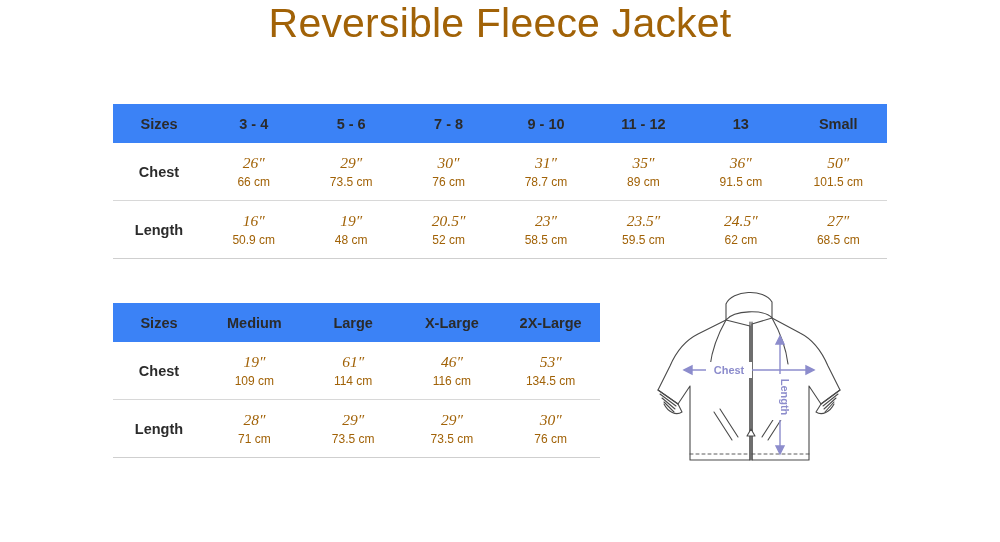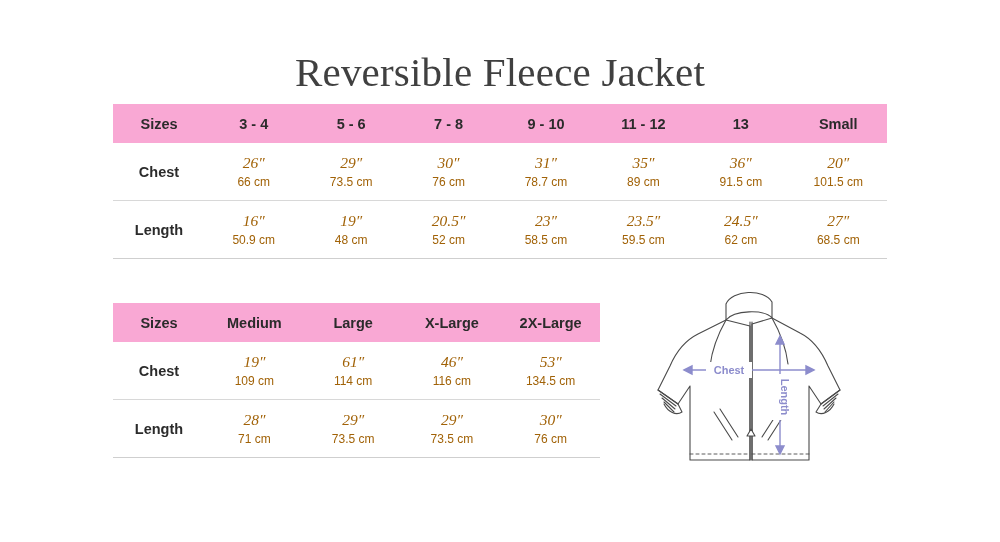--- a/index.html
+++ b/index.html
@@ -17,39 +17,38 @@
   .page {
     position: relative;
     width: 1000px;
     height: 542px;
   }
   .title {
     text-align: center;
     font-size: 41px;
     font-weight: 400;
     letter-spacing: 0.2px;
-    color: #404040;
+    color: #a16207;
     margin: 0;
-    padding-top: 48px;
-    font-family: Liberation Serif, serif;
+    font-family: Liberation Sans, sans-serif;
   }
 
   
   table.size-table {
     border-collapse: collapse;
     font-size: 14.5px;
   }
   table.size-table th,
   table.size-table td {
     padding: 0;
     text-align: center;
     vertical-align: middle;
   }
   .hdr-row th {
-    background: #f9a8d4;
+    background: #3b82f6;
     height: 39px;
     font-weight: bold;
     font-size: 14.5px;
     color: #2b2b2b;
   }
   .hdr-row th.rowlabel {
     text-align: center;
   }
   .body-row td {
     height: 57px;
@@ -162,21 +161,21 @@
           <td><span class="meas">
             <span class="inches">31″</span>
             <span class="cm">78.7 cm</span></span></td>
           <td><span class="meas">
             <span class="inches">35″</span>
             <span class="cm">89 cm</span></span></td>
           <td><span class="meas">
             <span class="inches">36″</span>
             <span class="cm">91.5 cm</span></span></td>
           <td><span class="meas">
-            <span class="inches">20″</span>
+            <span class="inches">50″</span>
             <span class="cm">101.5 cm</span></span></td>
         </tr>
         <tr class="body-row">
           <td class="rowlabel">Length</td>
           <td><span class="meas">
             <span class="inches">16″</span>
             <span class="cm">50.9 cm</span></span></td>
           <td><span class="meas">
             <span class="inches">19″</span>
             <span class="cm">48 cm</span></span></td>

